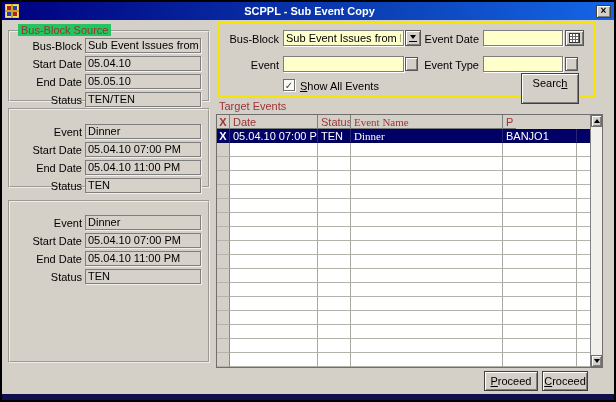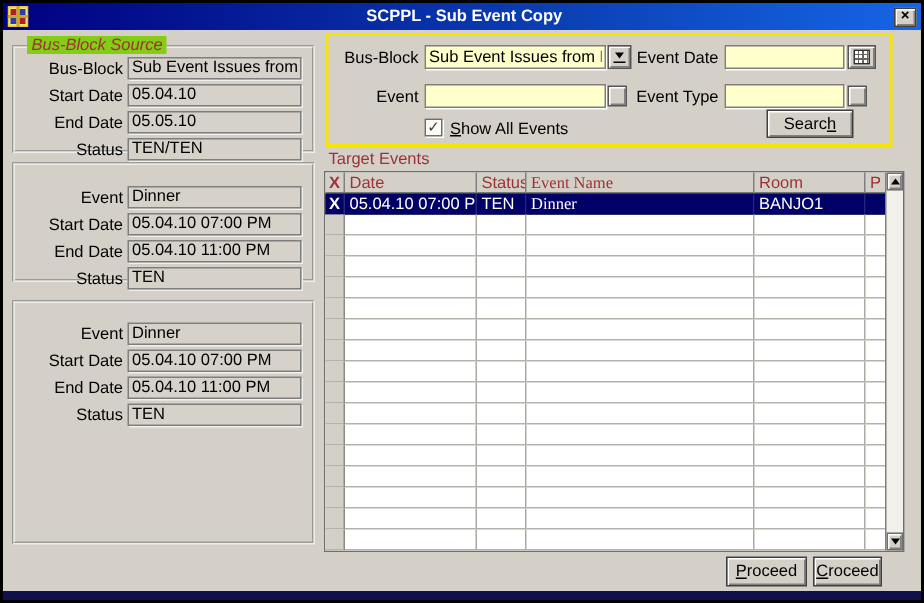--- a/index.html
+++ b/index.html
@@ -25,22 +25,22 @@
     box-shadow:inset 1px 1px 0 #fff, inset -1px -1px 0 #808080;
     font-size:10px; font-weight:bold; line-height:10px; text-align:center;
     cursor:default;
   }
   
   .content { position:absolute; left:0; top:18px; right:0; bottom:0; background:#d4d0c8; }
   .bottom-strip { position:absolute; left:0; right:0; bottom:0; height:6px; background:#10104d; }
 
   
   .groupbox { position:absolute; border:2px groove #efede8; }
-  .gb-title { position:absolute; top:-8px; left:8px; background:#84cc16;
-    padding:0 3px; color:#9b3336; white-space:nowrap;font-style:italic; }
+  .gb-title { position:absolute; top:-8px; left:8px; background:#22c55e;
+    padding:0 3px; color:#9b3336; white-space:nowrap; }
   .gb-body { padding-top:6px; }
   .frow { display:flex; align-items:center; margin-bottom:3px; }
   .flabel { width:72px; text-align:right; margin-right:3px; white-space:nowrap; }
   .fval {
     width:116px; height:15px; line-height:13px;
     background:#d6d2ca; border:1px solid #7e7e7e;
     box-shadow:1px 1px 0 #f2f0ea;
     padding:0 2px; overflow:hidden; white-space:nowrap;
   }
 
@@ -215,33 +215,32 @@
         <span class="cal-glyph"></span>
       </span>
 
       <span class="sp-label" style="left:196px; top:35px; width:64px;">Event Type</span>
       <input class="sp-input" style="left: 264px; top: 32px; width: 80px;" value="">
       <span class="mini-btn" style="left:346px; top:33px; width:13px; height:14px;"></span>
 
       <span class="checkbox" style="left:64px; top:55px;">✓</span>
       <span class="cb-label" style="left:81px; top:56px;text-align:right;"><span class="mn">S</span><span>how All Events</span></span>
 
-      <span class="btn" style="left:292px; top:49px; width:58px; height:19px;"><span>Searc</span><span class="mn">h</span><span></span></span>
+      <span class="btn" style="left:302px; top:49px; width:58px; height:31px;"><span>Searc</span><span class="mn">h</span><span></span></span>
     </div>
 
     <div class="te-title">Target Events</div>
 
     <div class="etable">
       <div class="egrid">
         <div class="hrow">
           <span class="cell c-x">X</span>
           <span class="cell c-date">Date</span>
           <span class="cell c-status">Status</span>
           <span class="cell c-name">Event Name</span>
-          <span class="cell c-room">Room</span>
           <span class="cell c-p">P</span>
         </div>
         <div>
           <div class="drow selected">
             <span class="cell c-x">X</span>
             <span class="cell c-date">05.04.10 07:00 PM</span>
             <span class="cell c-status">TEN</span>
             <span class="cell c-name">Dinner</span>
             <span class="cell c-room">BANJO1</span>
             <span class="cell c-p"></span>

